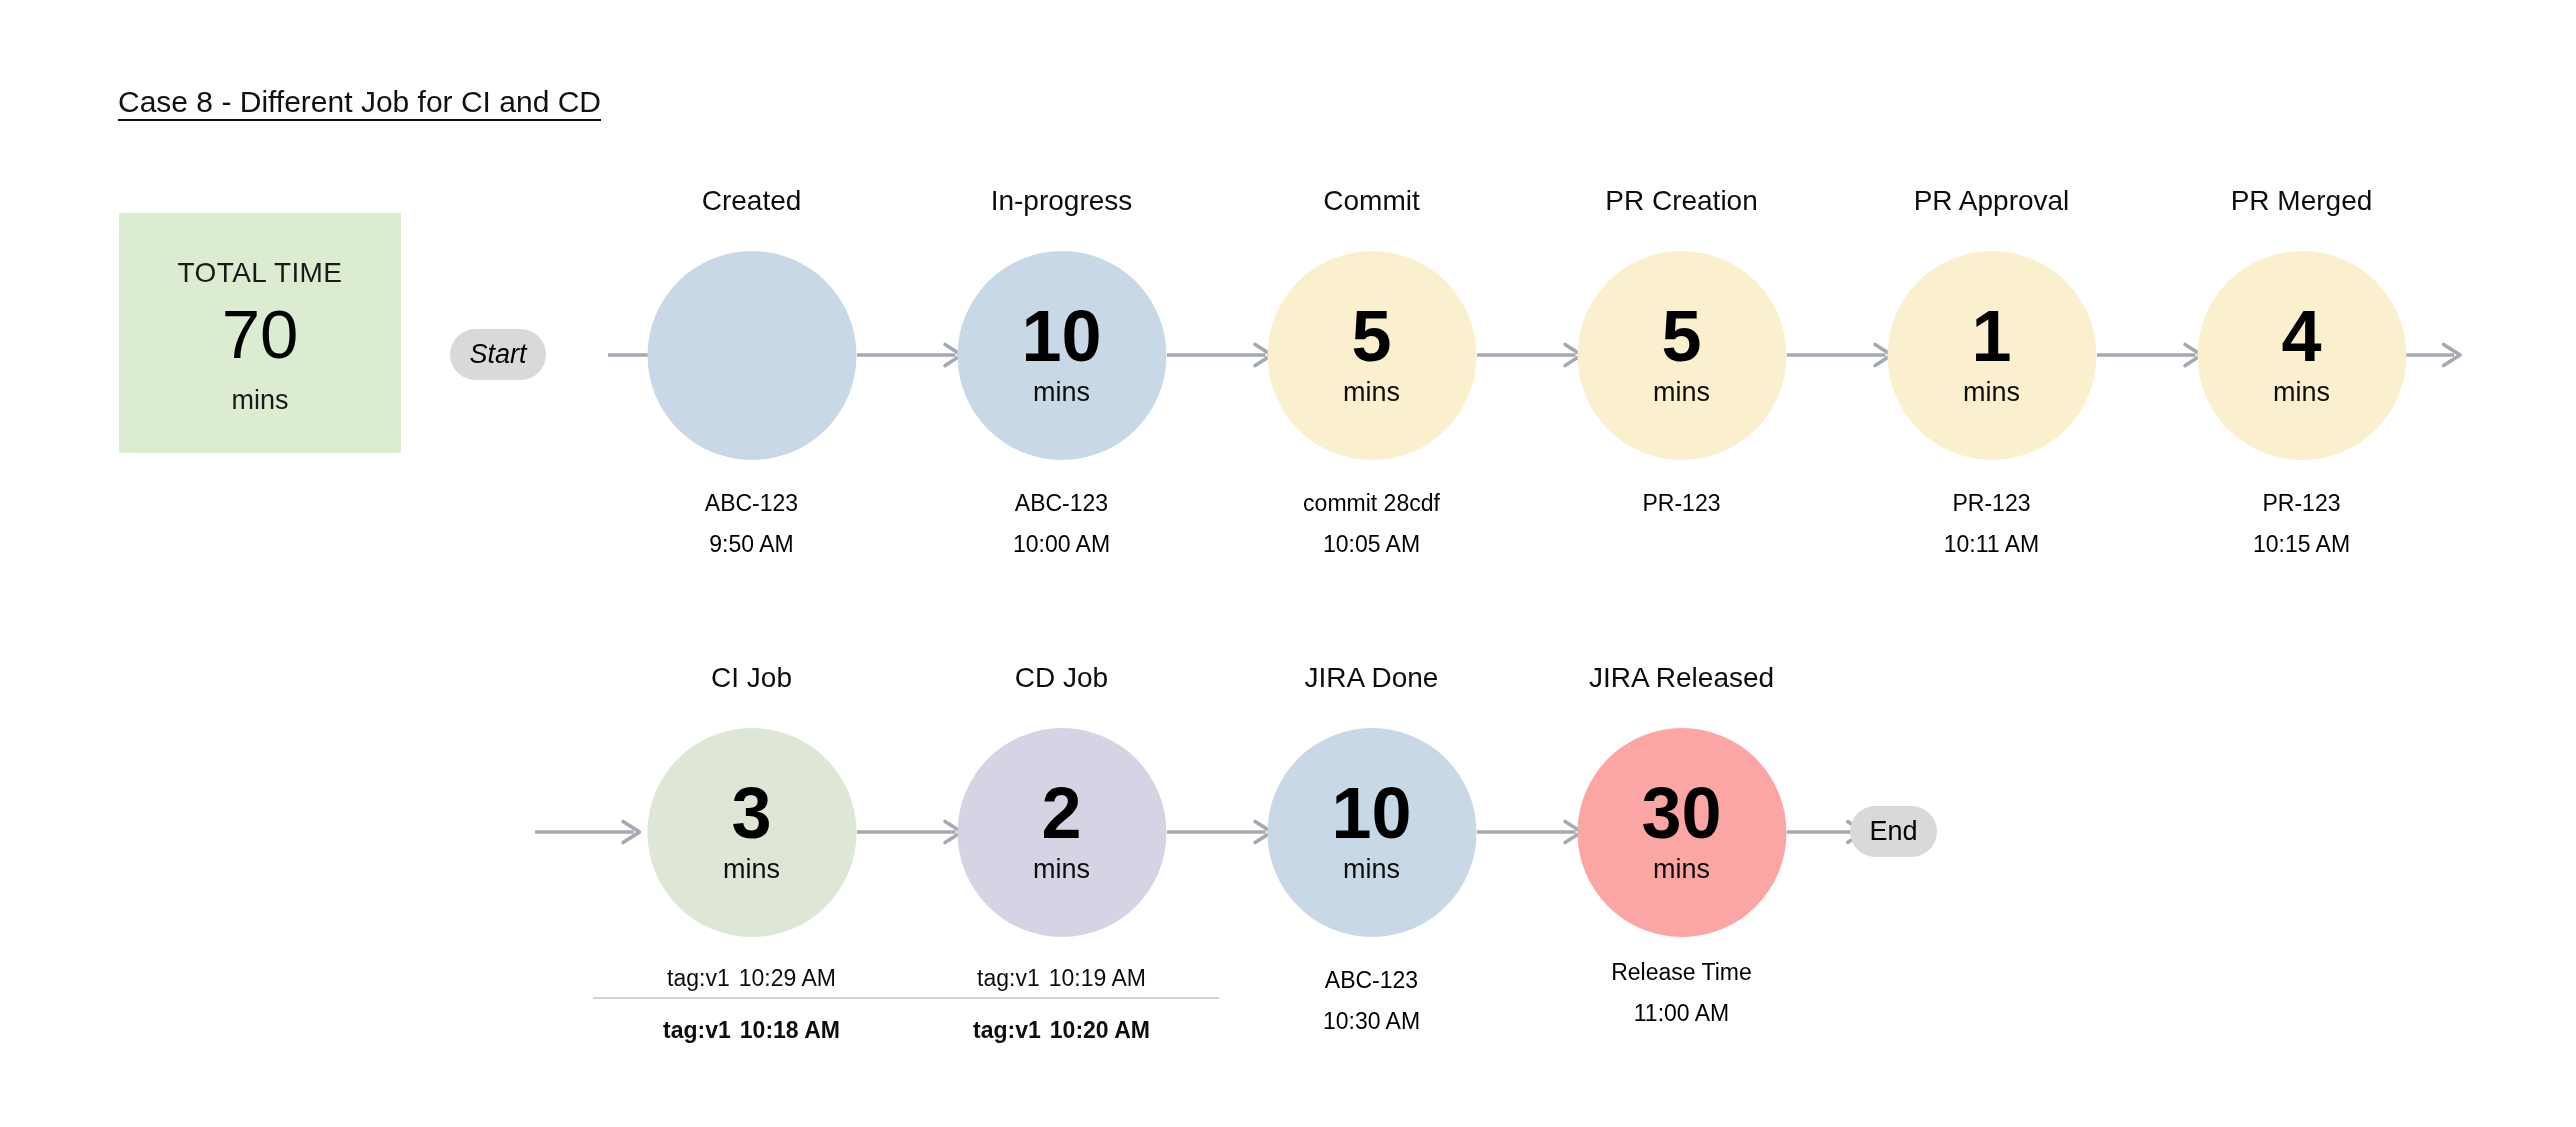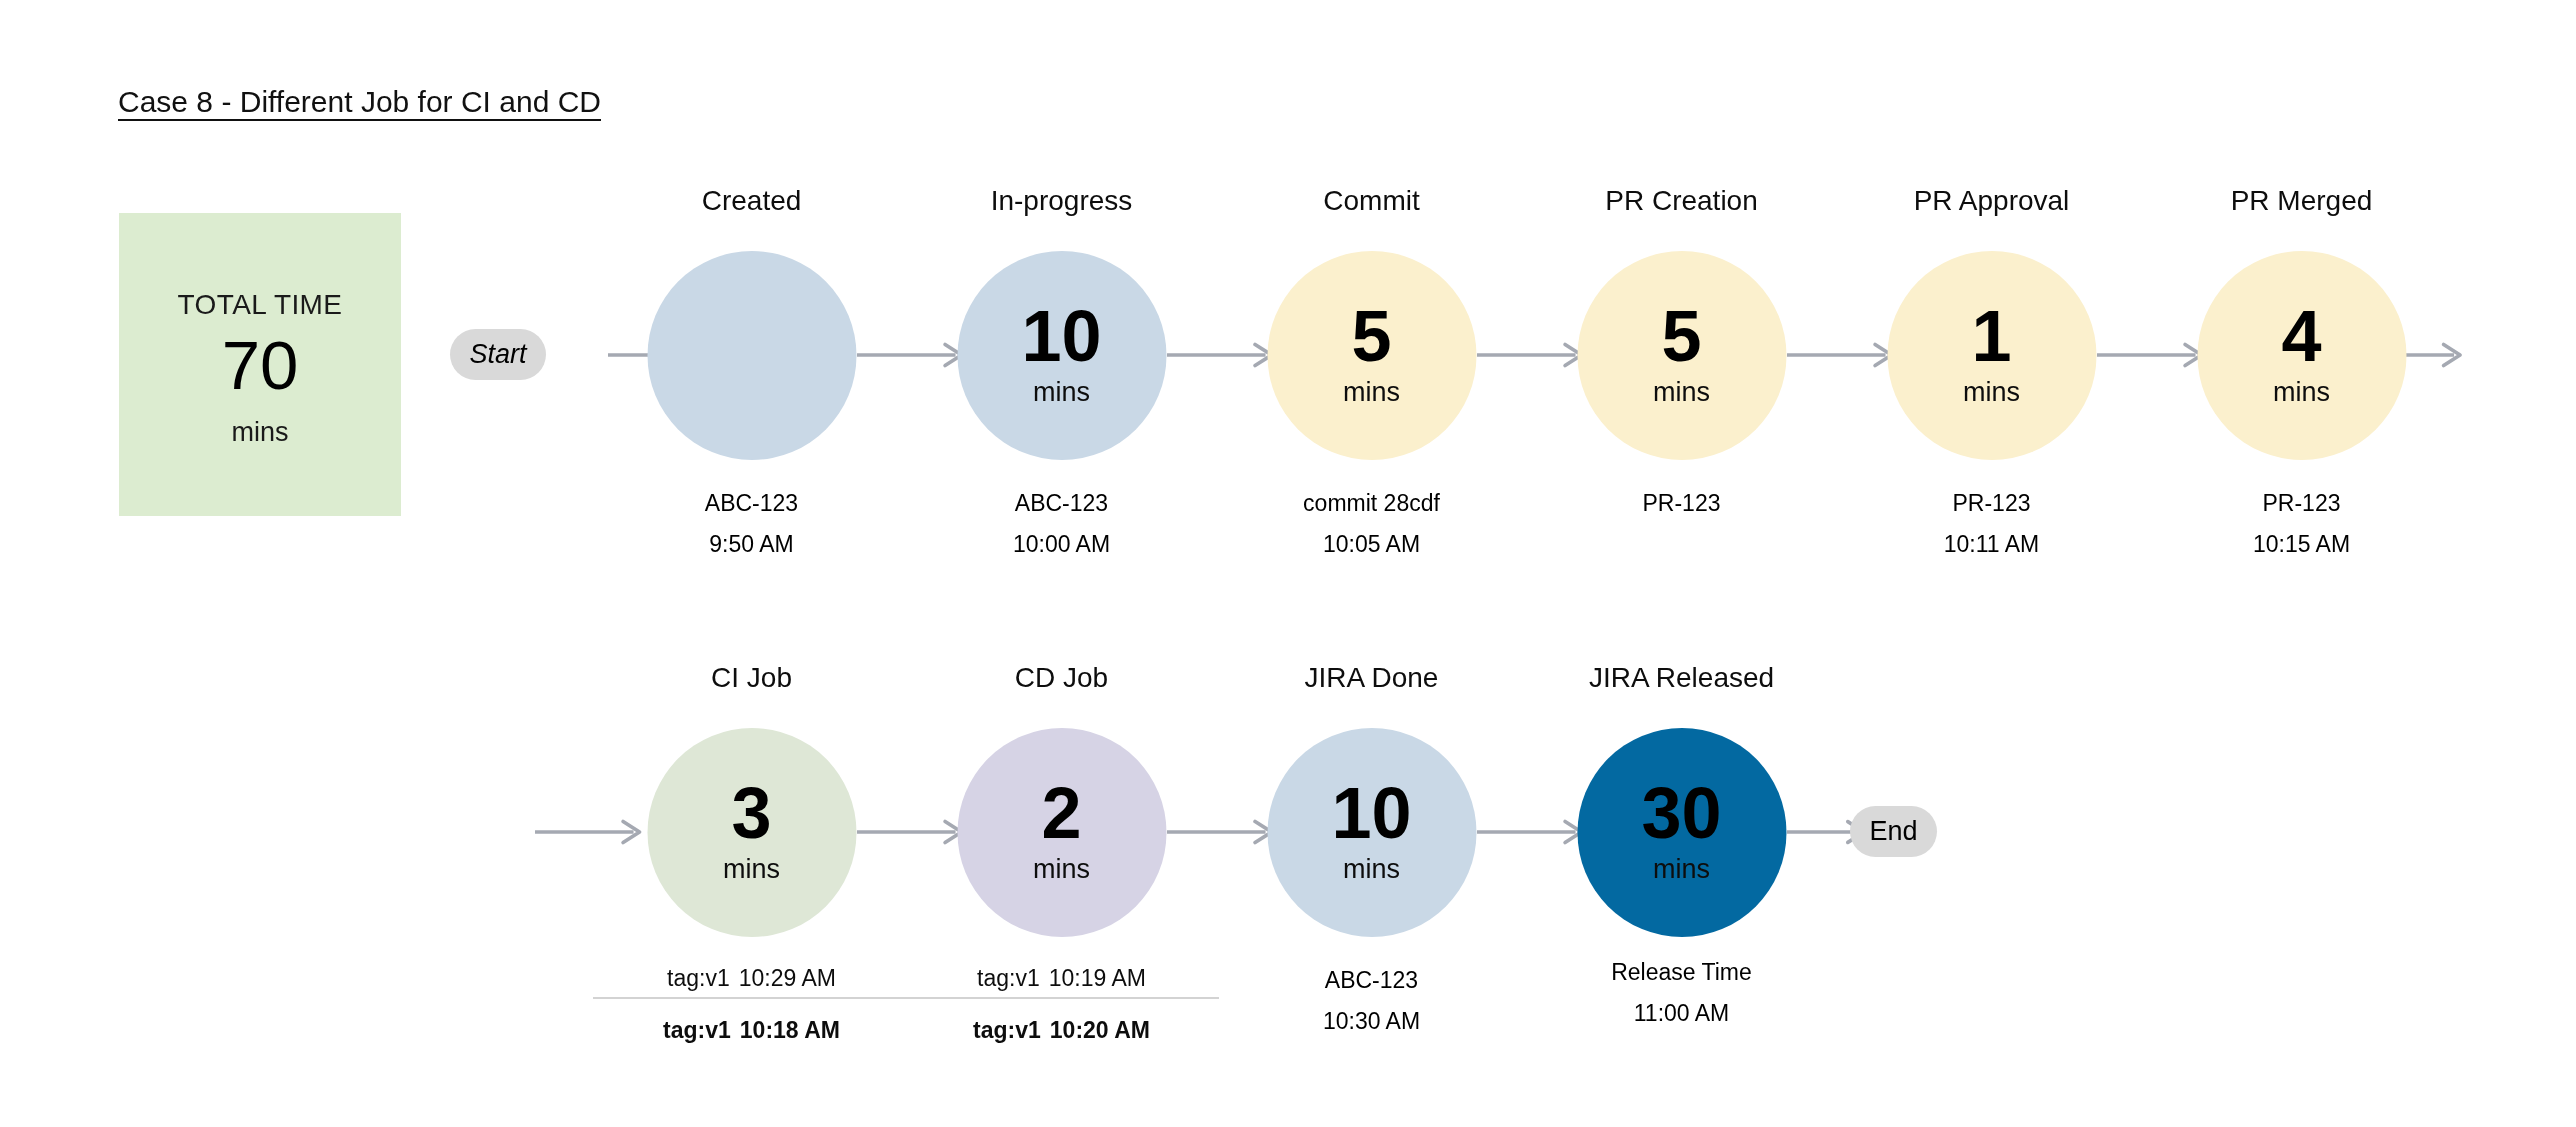--- a/index.html
+++ b/index.html
@@ -33,21 +33,21 @@
     text-decoration-thickness: 1.9px;
     white-space: nowrap;
   }
 
   
   .total-card {
     position: absolute;
     left: 119px;
     top: 213px;
     width: 282px;
-    height: 303px;
+    height: 240px;
     background: #dcecd0;
     display: flex;
     flex-direction: column;
     align-items: center;
     justify-content: center;
     padding-top: 7.5px;
   }
   .total-card .tc-label {
     font-size: 28px;
     letter-spacing: 0.4px;
@@ -371,21 +371,21 @@
       <div class="b-unit">mins</div>
     </div>
     <div class="caption" style="top:298px;">
       <span class="cap-1">ABC-123</span>
       <span class="cap-2">10:30 AM</span>
     </div>
   </div>
 
   <div class="node" style="left:1577px; top:662px;">
     <div class="node-title">JIRA Released</div>
-    <div class="bubble" style="top:66px; background:#0369a1;">
+    <div class="bubble" style="top:66px; background:#fca5a5;">
       <div class="b-value">30</div>
       <div class="b-unit">mins</div>
     </div>
     <div class="caption" style="top:290px;">
       <span class="cap-1">Release Time</span>
       <span class="cap-2">11:00 AM</span>
     </div>
   </div>
 </div>
 

